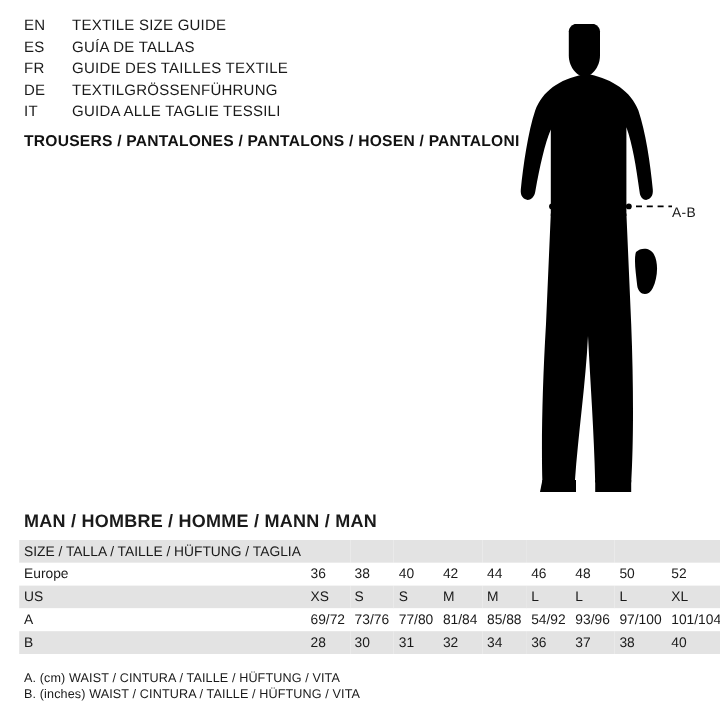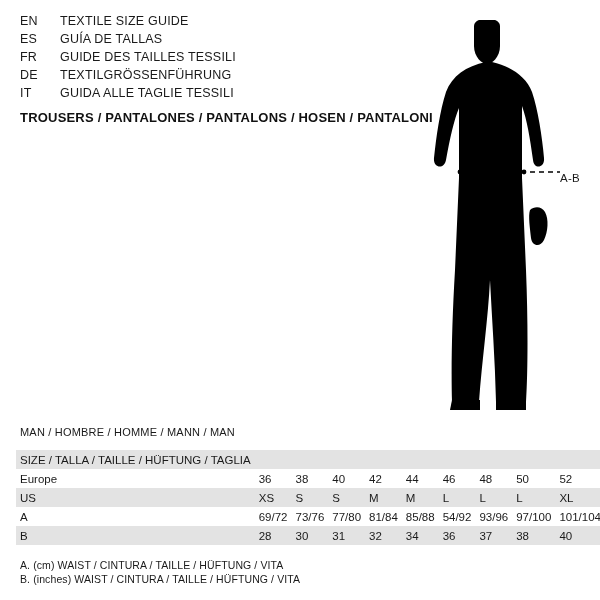--- a/index.html
+++ b/index.html
@@ -69,22 +69,22 @@
     font-size: 11.5px;
     color: #1a1a1a;
     letter-spacing: 0.3px;
   }
 
   
   .table-title {
     position: absolute;
     left: 20px;
     top: 426px;
-    font-size: 11px;
-    font-weight: normal;
+    font-size: 15px;
+    font-weight: bold;
     letter-spacing: 0.2px;
   }
   table.size-table {
     position: absolute;
     left: 16px;
     top: 450px;
     width: 568px;
     border-collapse: collapse;
     font-size: 11.5px;
   }
@@ -122,21 +122,21 @@
     <div class="lang-row">
       <span class="lang-code">EN</span>
       <span class="lang-text">TEXTILE SIZE GUIDE</span>
     </div>
     <div class="lang-row">
       <span class="lang-code">ES</span>
       <span class="lang-text">GUÍA DE TALLAS</span>
     </div>
     <div class="lang-row">
       <span class="lang-code">FR</span>
-      <span class="lang-text">GUIDE DES TAILLES TESSILI</span>
+      <span class="lang-text">GUIDE DES TAILLES TEXTILE</span>
     </div>
     <div class="lang-row">
       <span class="lang-code">DE</span>
       <span class="lang-text">TEXTILGRÖSSENFÜHRUNG</span>
     </div>
     <div class="lang-row">
       <span class="lang-code">IT</span>
       <span class="lang-text">GUIDA ALLE TAGLIE TESSILI</span>
     </div>
   </div>

